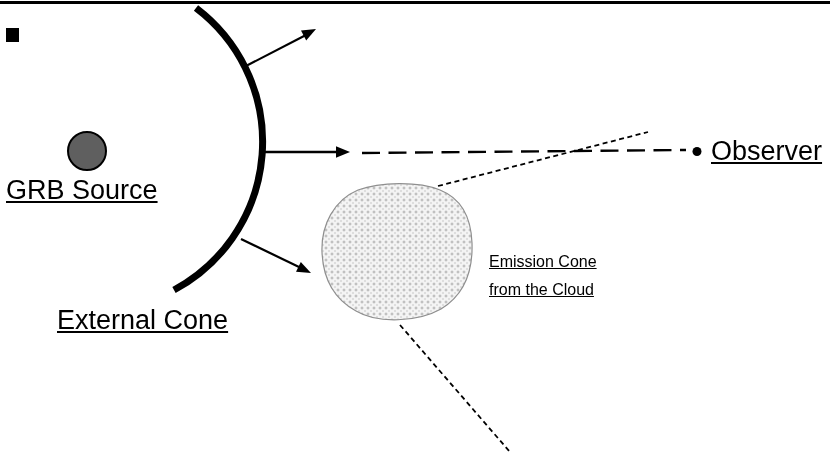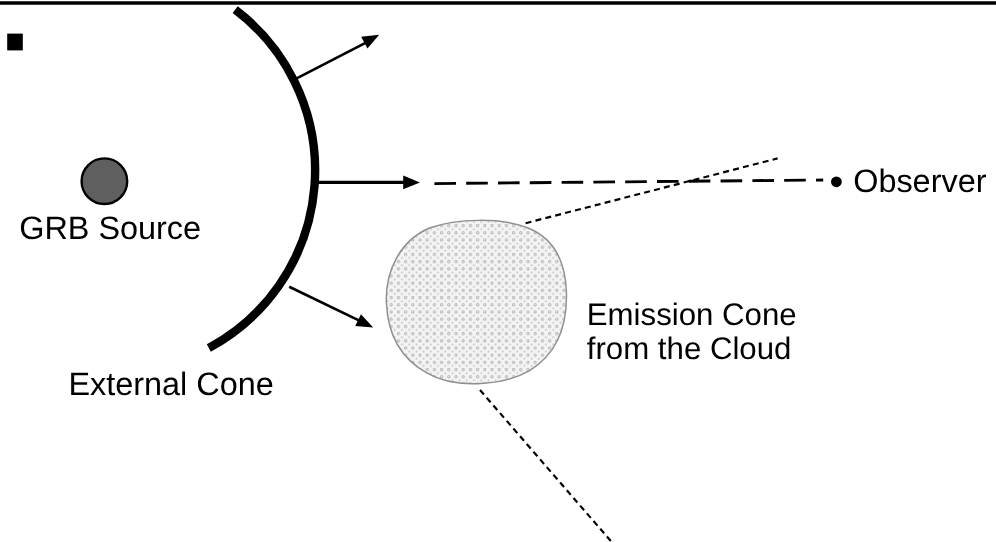--- a/index.html
+++ b/index.html
@@ -10,25 +10,26 @@
     overflow:hidden;
     font-family:"Liberation Sans", sans-serif;
   }
   .stage svg{position:absolute;left:0;top:0;}
   .lbl{
     position:absolute;
     color:#000;
     line-height:1;
     white-space:nowrap;
     font-family:"Liberation Sans", sans-serif;
+    text-decoration:underline;
   }
   .lbl-big{font-size:27px;}
   .lbl-cloud{font-size:27px;}
-  .lbl-cone{font-size:26px;line-height:28px;}
-  #grb-label{left:16px;top:177px;}
+  .lbl-cone{font-size:16px;line-height:28px;}
+  #grb-label{left:6px;top:177px;}
   #shock-label{left:57px;top:307px;}
   #observer-label{left:711px;top:138px;}
   #cloud-label{left:357px;top:242px;}
   #cone-label{left:489px;top:248px;}
 </style>
 </head>
 <body>
 
 <div class="stage">
 

